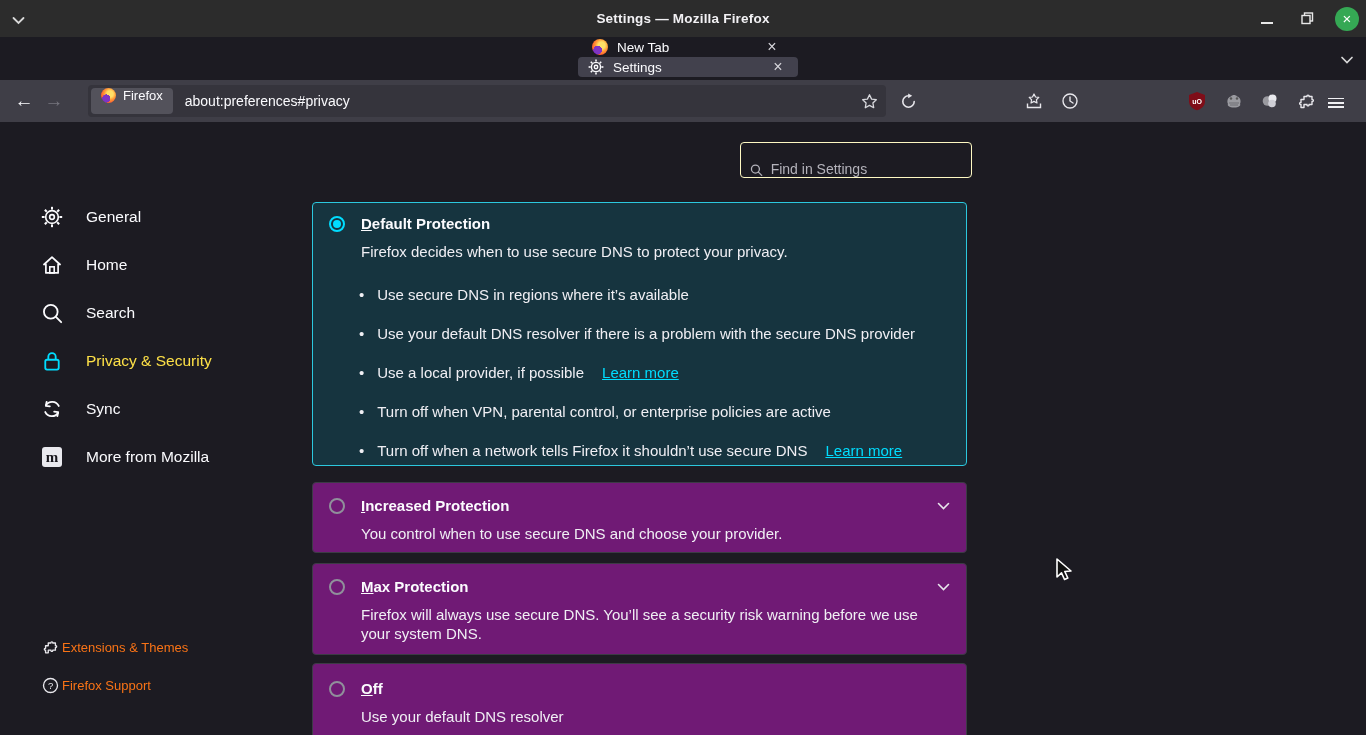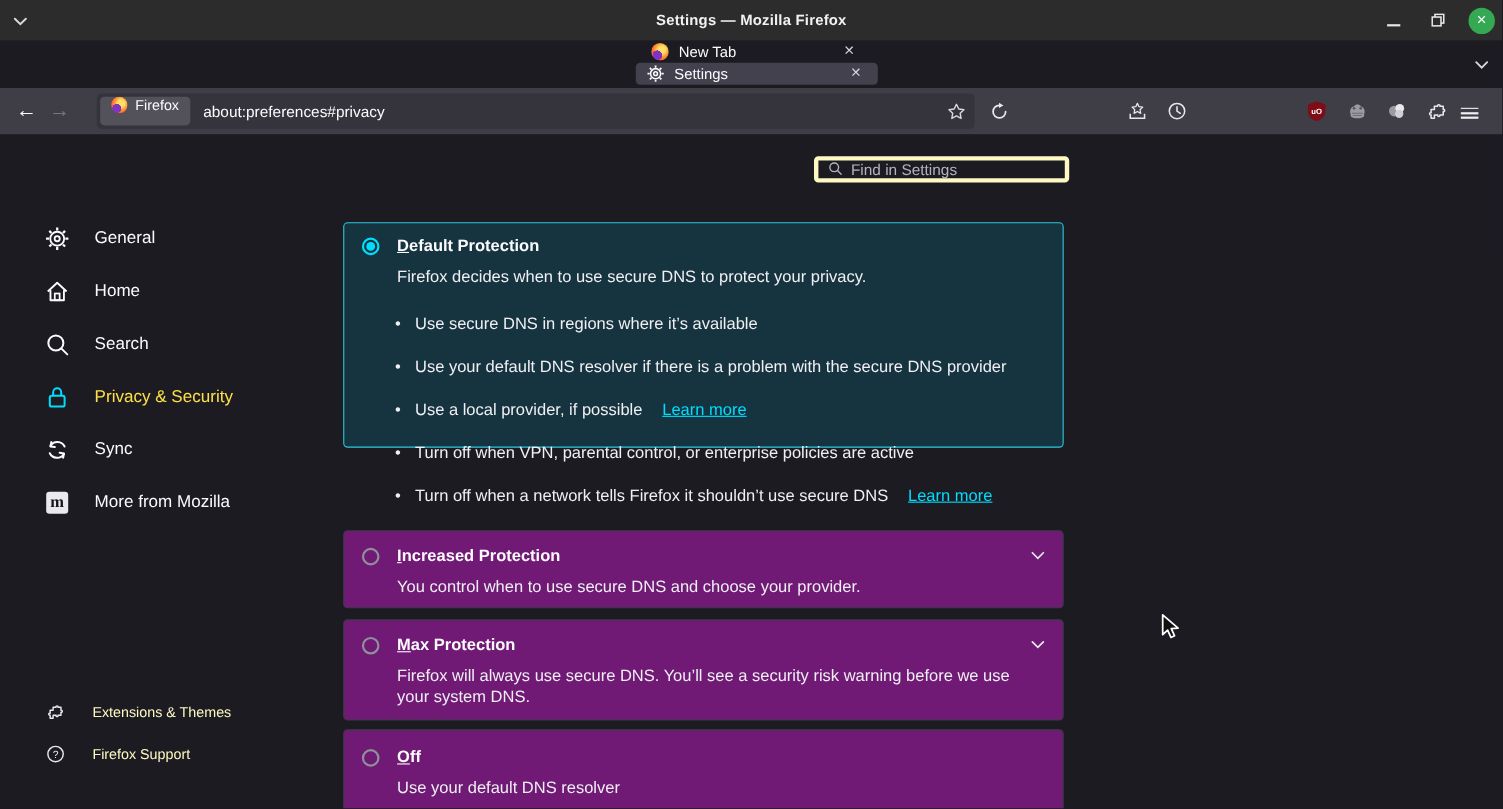--- a/index.html
+++ b/index.html
@@ -47,38 +47,38 @@
             border-radius:4px; display:flex; align-items:center; }
   .url-chip { display:flex; align-items:flex-start; gap:7px; background:#53525b; border-radius:4px;
               height:26px; margin-left:3px; padding:0 10px; color:#fbfbfe; font-size:13px; }
   .url-text { margin-left:12px; color:#fbfbfe; font-size:14px; flex:1; }
   .urlbar-star { width:28px; height:28px; display:flex; align-items:center; justify-content:center; margin-right:3px; }
   .toolbar-icon { position:absolute; top:7px; width:28px; height:28px; display:flex;
                   align-items:center; justify-content:center; border-radius:4px; }
   .hamburger span { display:block; width:16px; height:1.8px; background:#f0f0f3; margin:2.6px 0; }
 
   
-  .find-box { position:absolute; left:740px; top:142px; width:232px; height:24px;
-              border:4px solid #fef9c3; border-radius:4px; background:#1c1b22;
-              display:flex; align-items:flex-start; padding:0 9px; gap:8px; }
+  .find-box { position:absolute; left:740px; top:142px; width:232px; height:36px;
+              border:1px solid #fef9c3; border-radius:4px; background:#1c1b22;
+              display:flex; align-items:flex-end; padding:0 9px; gap:8px; }
   .find-box input { background:transparent; border:none; outline:none; color:#fbfbfe;
                     font-size:14px; width:100%; font-family:"Liberation Sans", sans-serif; }
   .find-box input::placeholder { color:#b4b3bb; }
 
   
   .sidebar { position:absolute; left:40px; top:193px; width:250px; }
   .side-item { display:flex; align-items:center; gap:22px; height:48px; color:#fbfbfe;
                font-size:15.5px; cursor:default; }
   .side-item.selected { color:#fde047; }
   .side-icon { width:24px; height:24px; display:flex; align-items:center; justify-content:center; flex:none; }
   .moz-box { width:20px; height:20px; background:#e9e9ee; border-radius:3px; color:#17161c;
              font-family:"Liberation Serif", serif; font-weight:bold; font-size:15px;
              display:flex; align-items:center; justify-content:center; }
   .side-footer { position:absolute; left:42px; top:628px; width:250px; }
-  .foot-item { display:flex; align-items:center; gap:25px; height:38px; color:#fef9c3; font-size:13px; }
+  .foot-item { display:flex; align-items:center; gap:3px; height:38px; color:#f97316; font-size:13px; }
   .foot-icon { width:17px; height:17px; display:flex; align-items:center; justify-content:center; flex:none; }
 
   
   .options { position:absolute; left:312px; top:0; width:655px; }
   .card { position:absolute; left:0; width:655px; border-radius:4px; }
   .card.selected { background:#16343f; border:1.5px solid #2cc8de; }
   .card.plain { background:#701a75; border:1px solid #3c3b45; }
   .card-head { display:flex; align-items:center; gap:16px; padding:0 16px; position:relative; }
   .radio { width:16px; height:16px; border-radius:50%; flex:none; position:relative; }
   .radio.off { border:2px solid #90909b; }
@@ -318,21 +318,21 @@
             <circle cx="9" cy="9" r="7.4" fill="none" stroke="#e8e7ec" stroke-width="1.4"></circle>
             <text x="9" y="12.6" font-size="10" fill="#e8e7ec" text-anchor="middle" font-family="Liberation Sans, sans-serif">?</text>
           </svg>
       </span>
       <span>Firefox Support</span>
     </div>
   </div>
 
   <div class="options">
 
-    <div class="card selected" style="top:202px; height:205px;">
+    <div class="card selected" style="top:202px; height:264px;">
       <div class="card-head" style="padding-top:12px;">
         <span class="radio on"></span>
         <span class="opt-title">Default Protection</span>
       </div>
       <div class="opt-desc">Firefox decides when to use secure DNS to protect your privacy.</div>
       <ul class="bullets">
         <li>
             <span>Use secure DNS in regions where it’s available</span>
           </li>
         <li>

